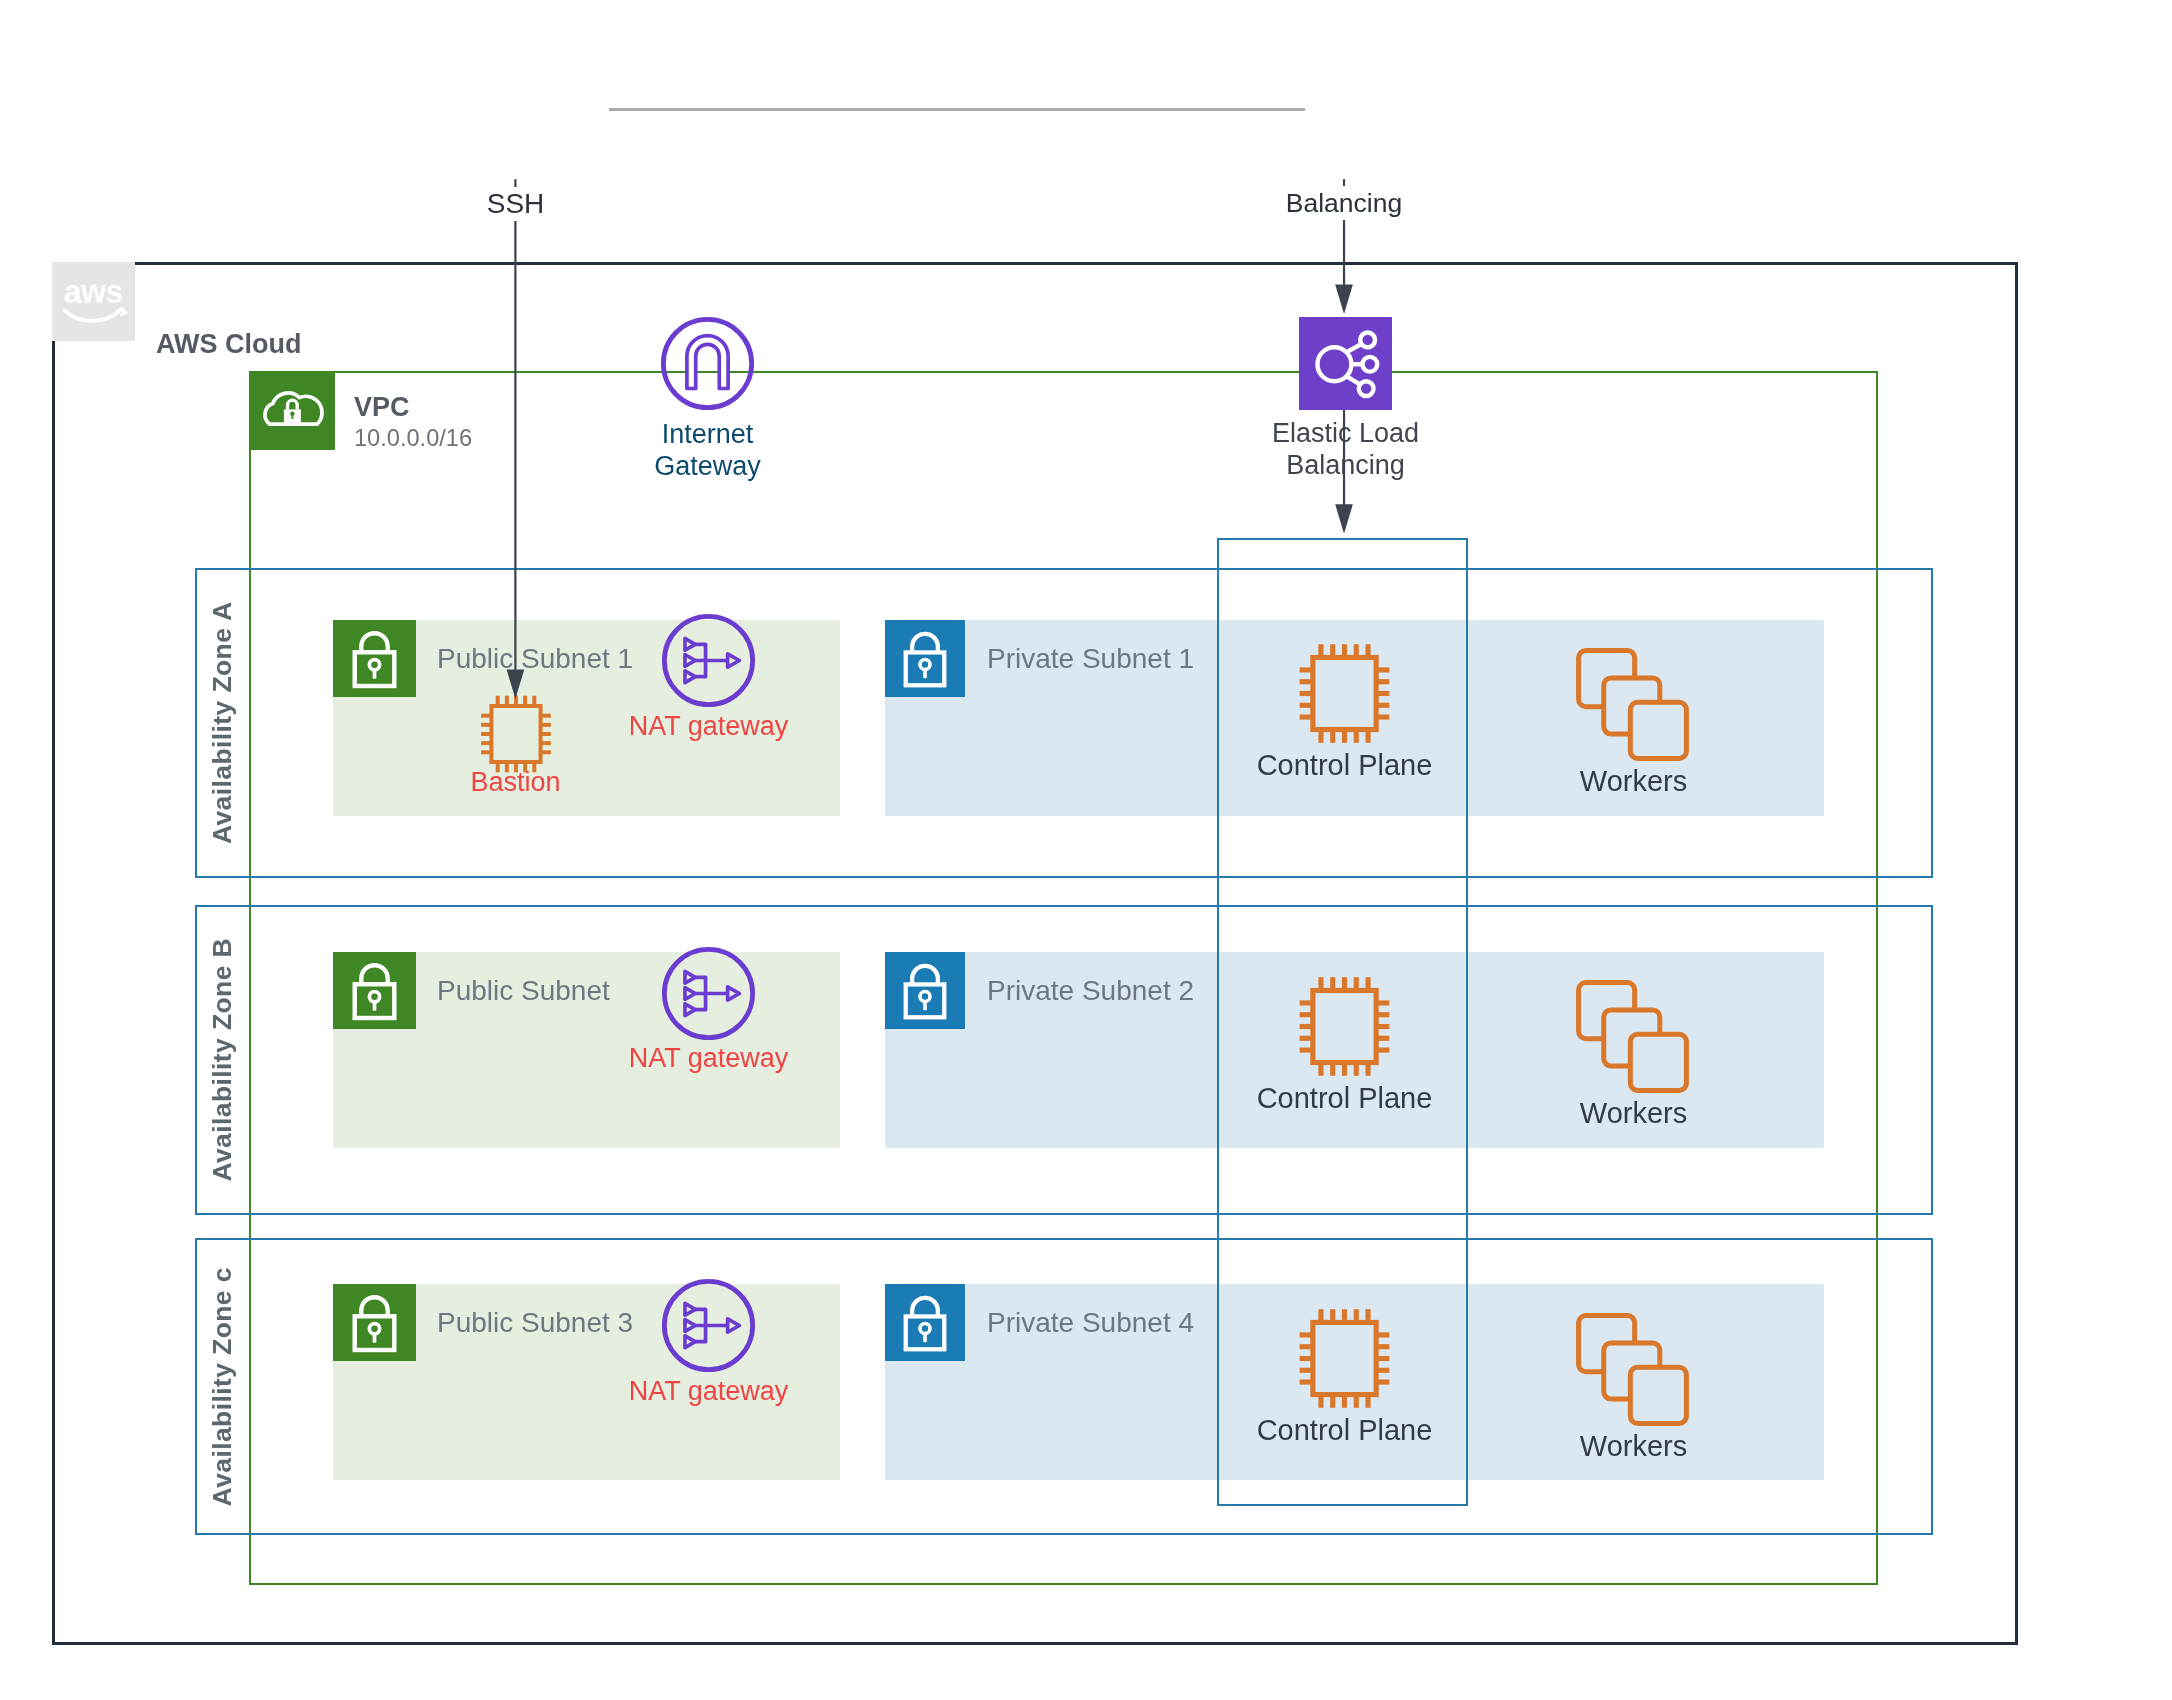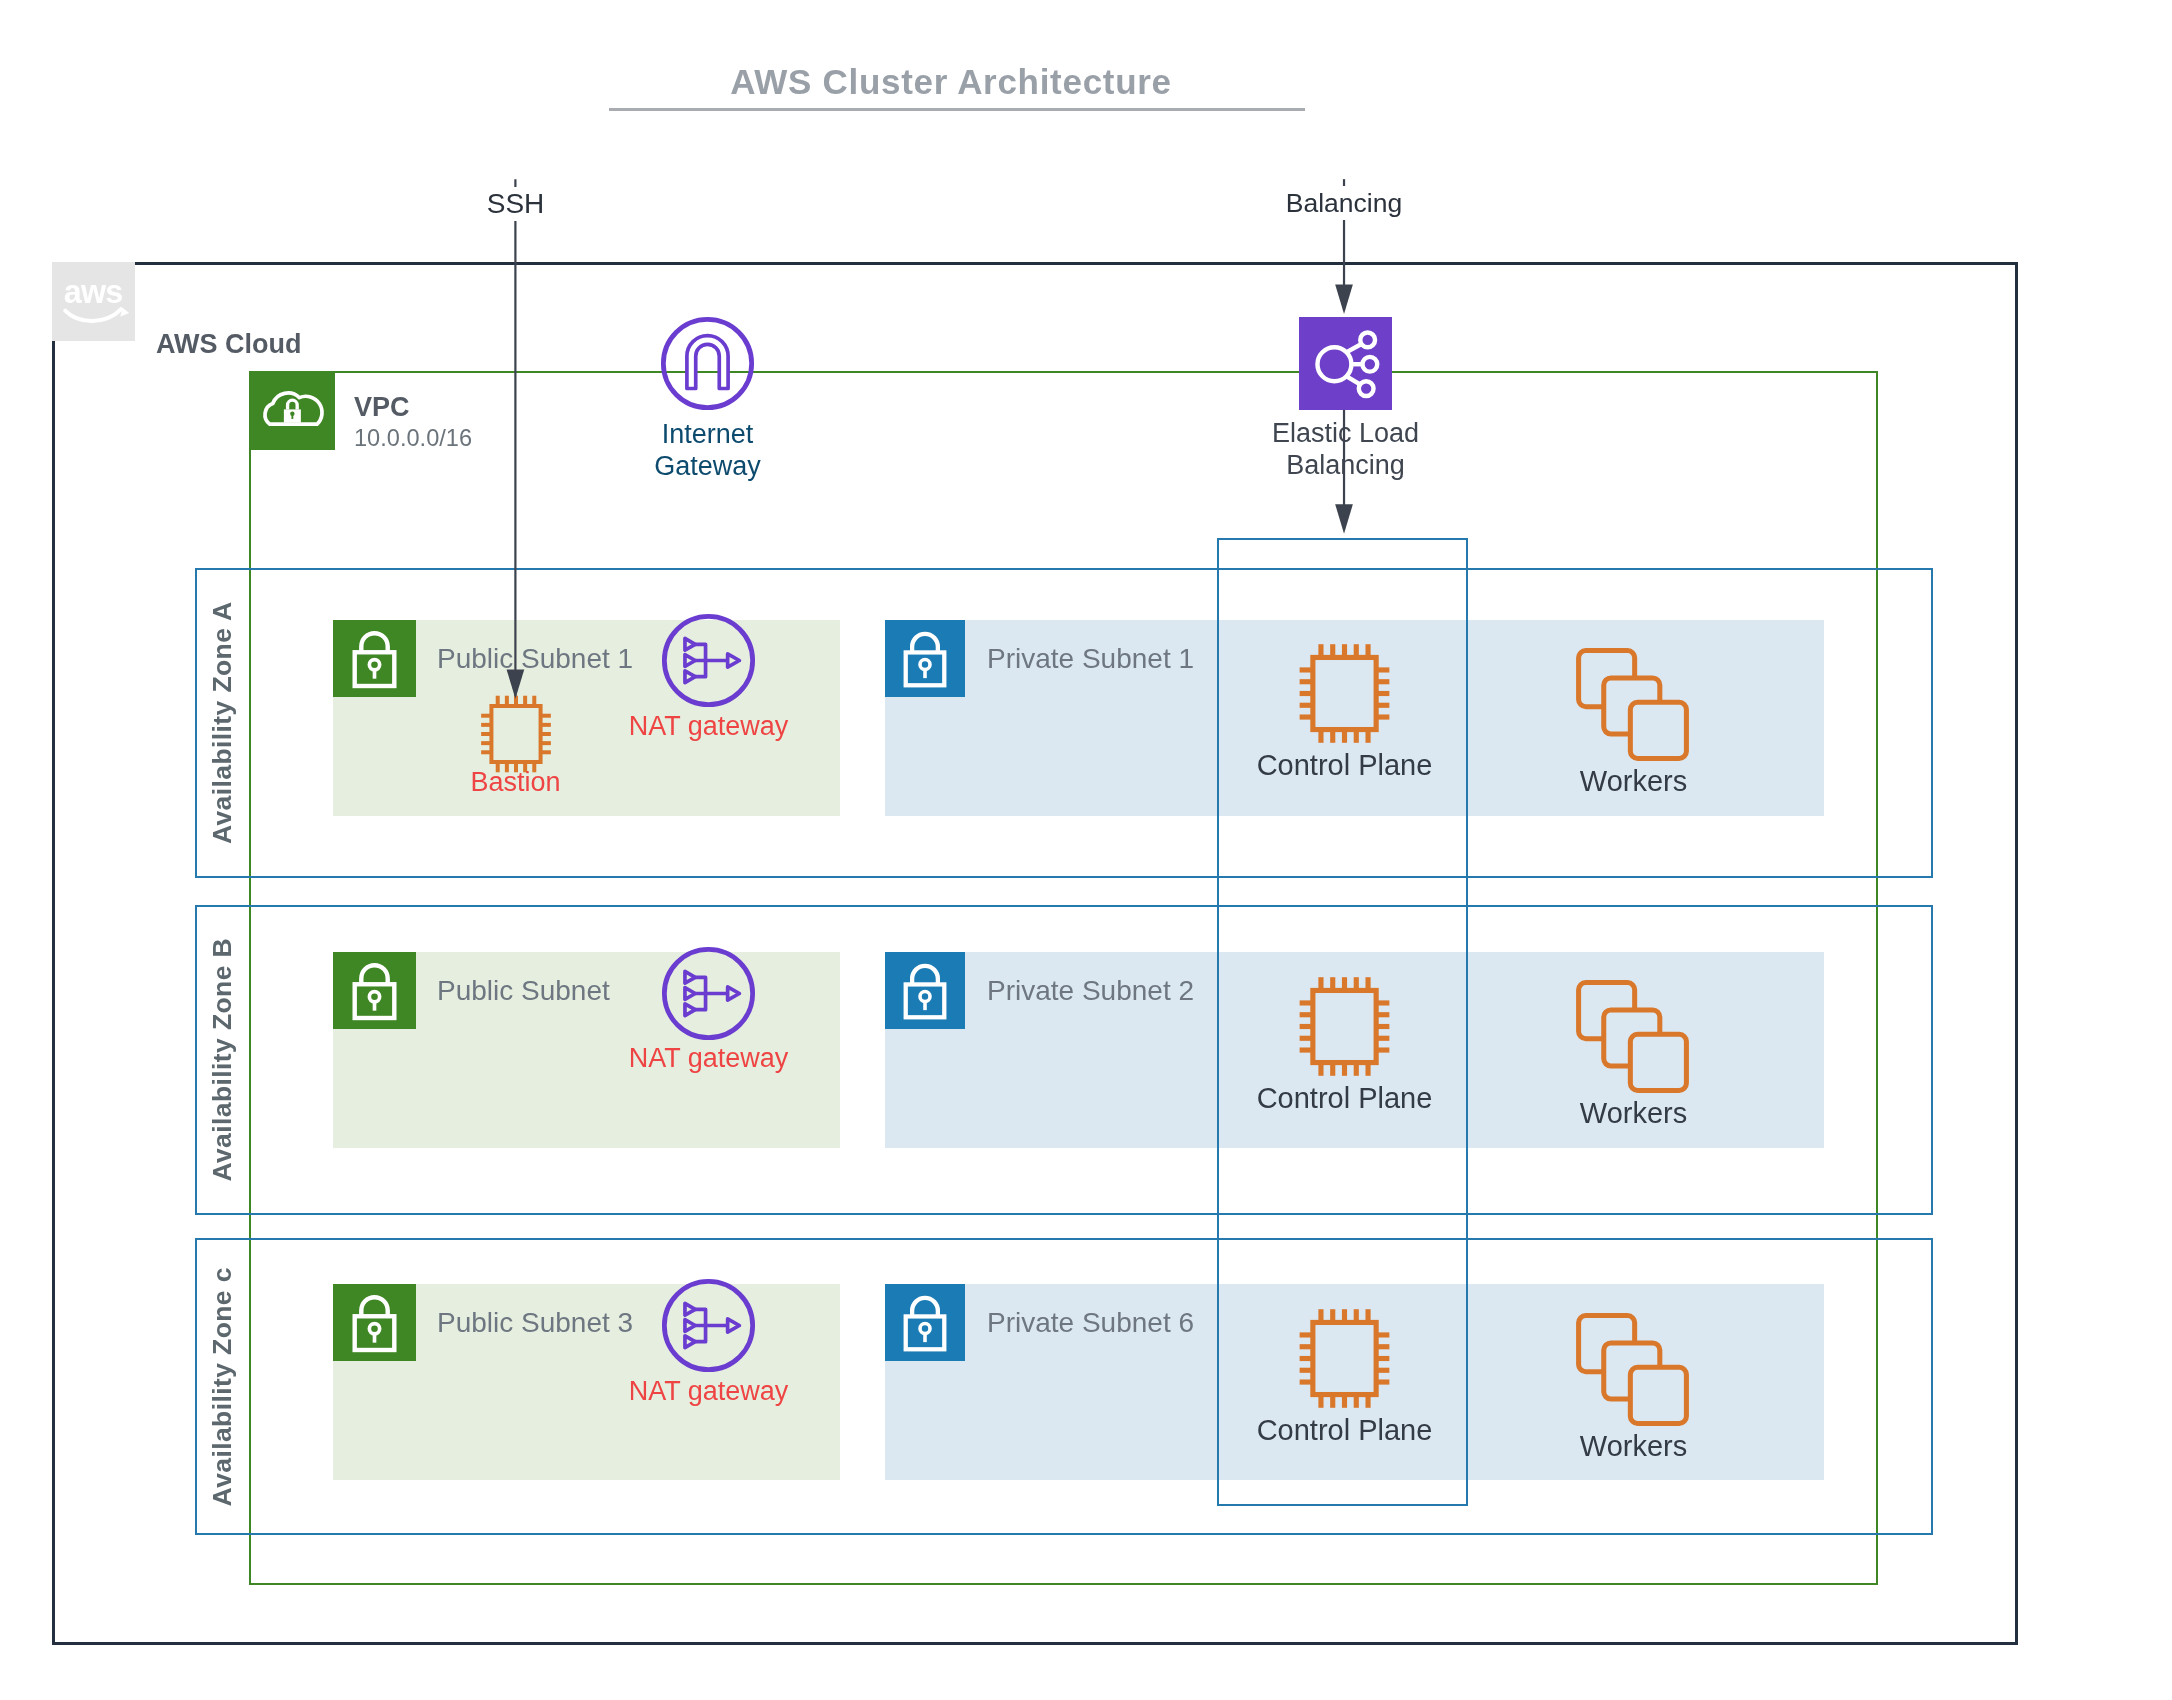--- a/index.html
+++ b/index.html
@@ -51,21 +51,20 @@
   .ssh{left:478px;top:187px;width:75px;height:34px;font-size:28px;line-height:34px;}
   .api{left:1280px;top:186px;width:128px;height:34px;font-size:26.5px;line-height:34px;}
   svg{display:block;}
   .icon{position:absolute;}
 </style>
 </head>
 <body>
 
 <div id="canvas">
 
-  <div class="abs title">AWS Cluster Architecture</div>
   <div class="abs title-rule"></div>
 
   <div class="abs aws-box"></div>
   <div class="abs aws-logo">
     <svg width="83" height="79" viewBox="0 0 113 107">
       <text x="56" y="56" font-size="44" font-weight="bold" fill="#ffffff" text-anchor="middle" font-family="Liberation Sans, sans-serif" letter-spacing="-1">aws</text>
       <path d="M18,66 C36,85 74,85 94,64" stroke="#ffffff" stroke-width="5.5" fill="none" stroke-linecap="round"></path>
       <path d="M96,62 l-3,12 l12,-5 z" fill="#ffffff"></path>
     </svg>
   </div>
@@ -157,21 +156,21 @@
           <line x1="56" y1="68" x2="56" y2="80" stroke-width="5"></line>
         </g>
       </svg>
   </div>
 
   <div class="abs sub-label pub-label lbl-row-a">Public Subnet 1</div>
   <div class="abs sub-label pub-label lbl-row-b">Public Subnet</div>
   <div class="abs sub-label pub-label lbl-row-c">Public Subnet 3</div>
   <div class="abs sub-label prv-label lbl-row-a">Private Subnet 1</div>
   <div class="abs sub-label prv-label lbl-row-b">Private Subnet 2</div>
-  <div class="abs sub-label prv-label lbl-row-c">Private Subnet 6</div>
+  <div class="abs sub-label prv-label lbl-row-c">Private Subnet 4</div>
 
   <div class="abs cp-box"></div>
 
   <div class="icon" style="left:656px;top:312px;">
     <svg width="103" height="103" viewBox="0 0 140 140">
       <circle cx="70" cy="70" r="60" fill="none" stroke="#6a3dd0" stroke-width="6.5"></circle>
       <path d="M42,104 V60 A28,28 0 0 1 98,60 V104 H86 V60 A16,16 0 0 0 54,60 V104 Z" fill="#ffffff" stroke="#6a3dd0" stroke-width="5" stroke-linejoin="round"></path>
     </svg>
   </div>
   <div class="abs cap ig-cap">

